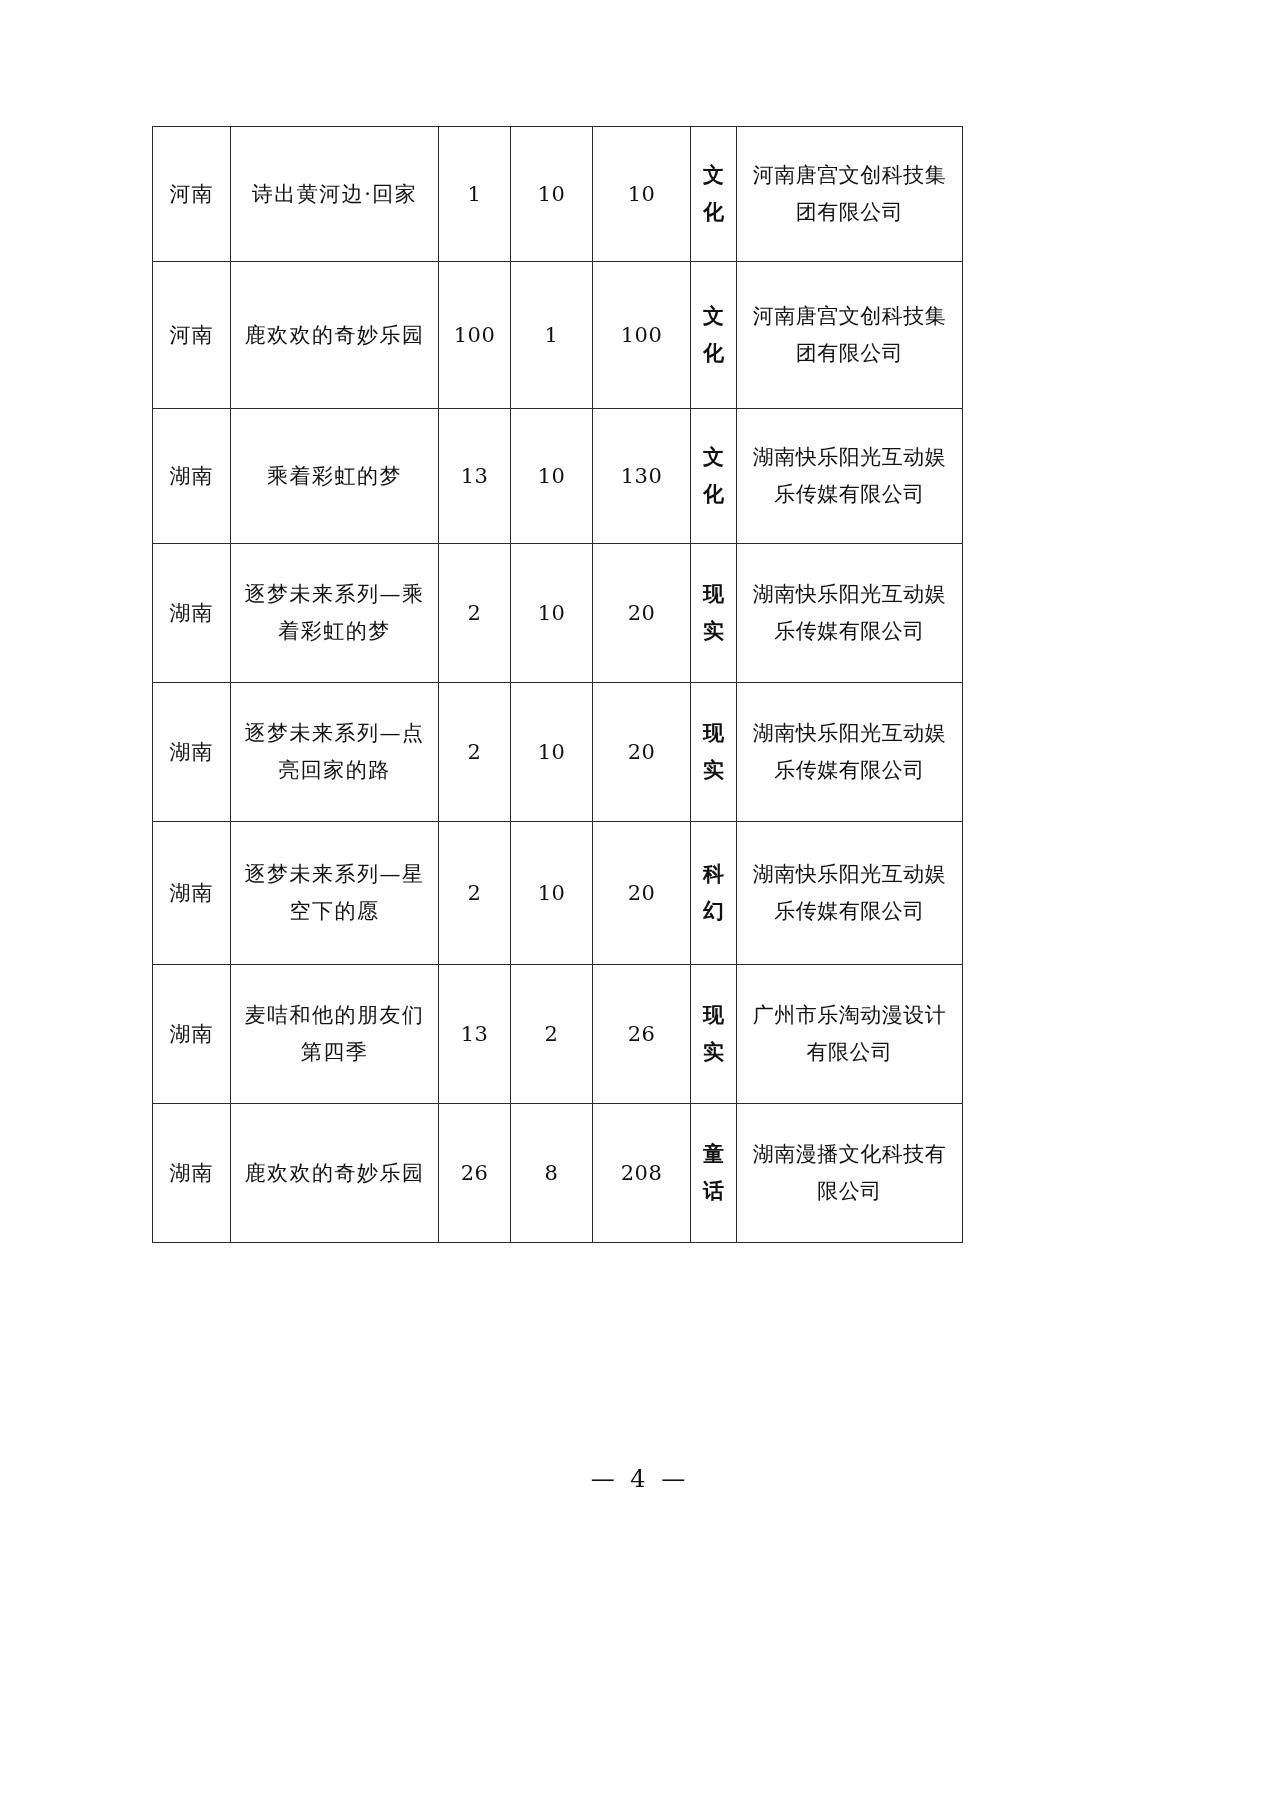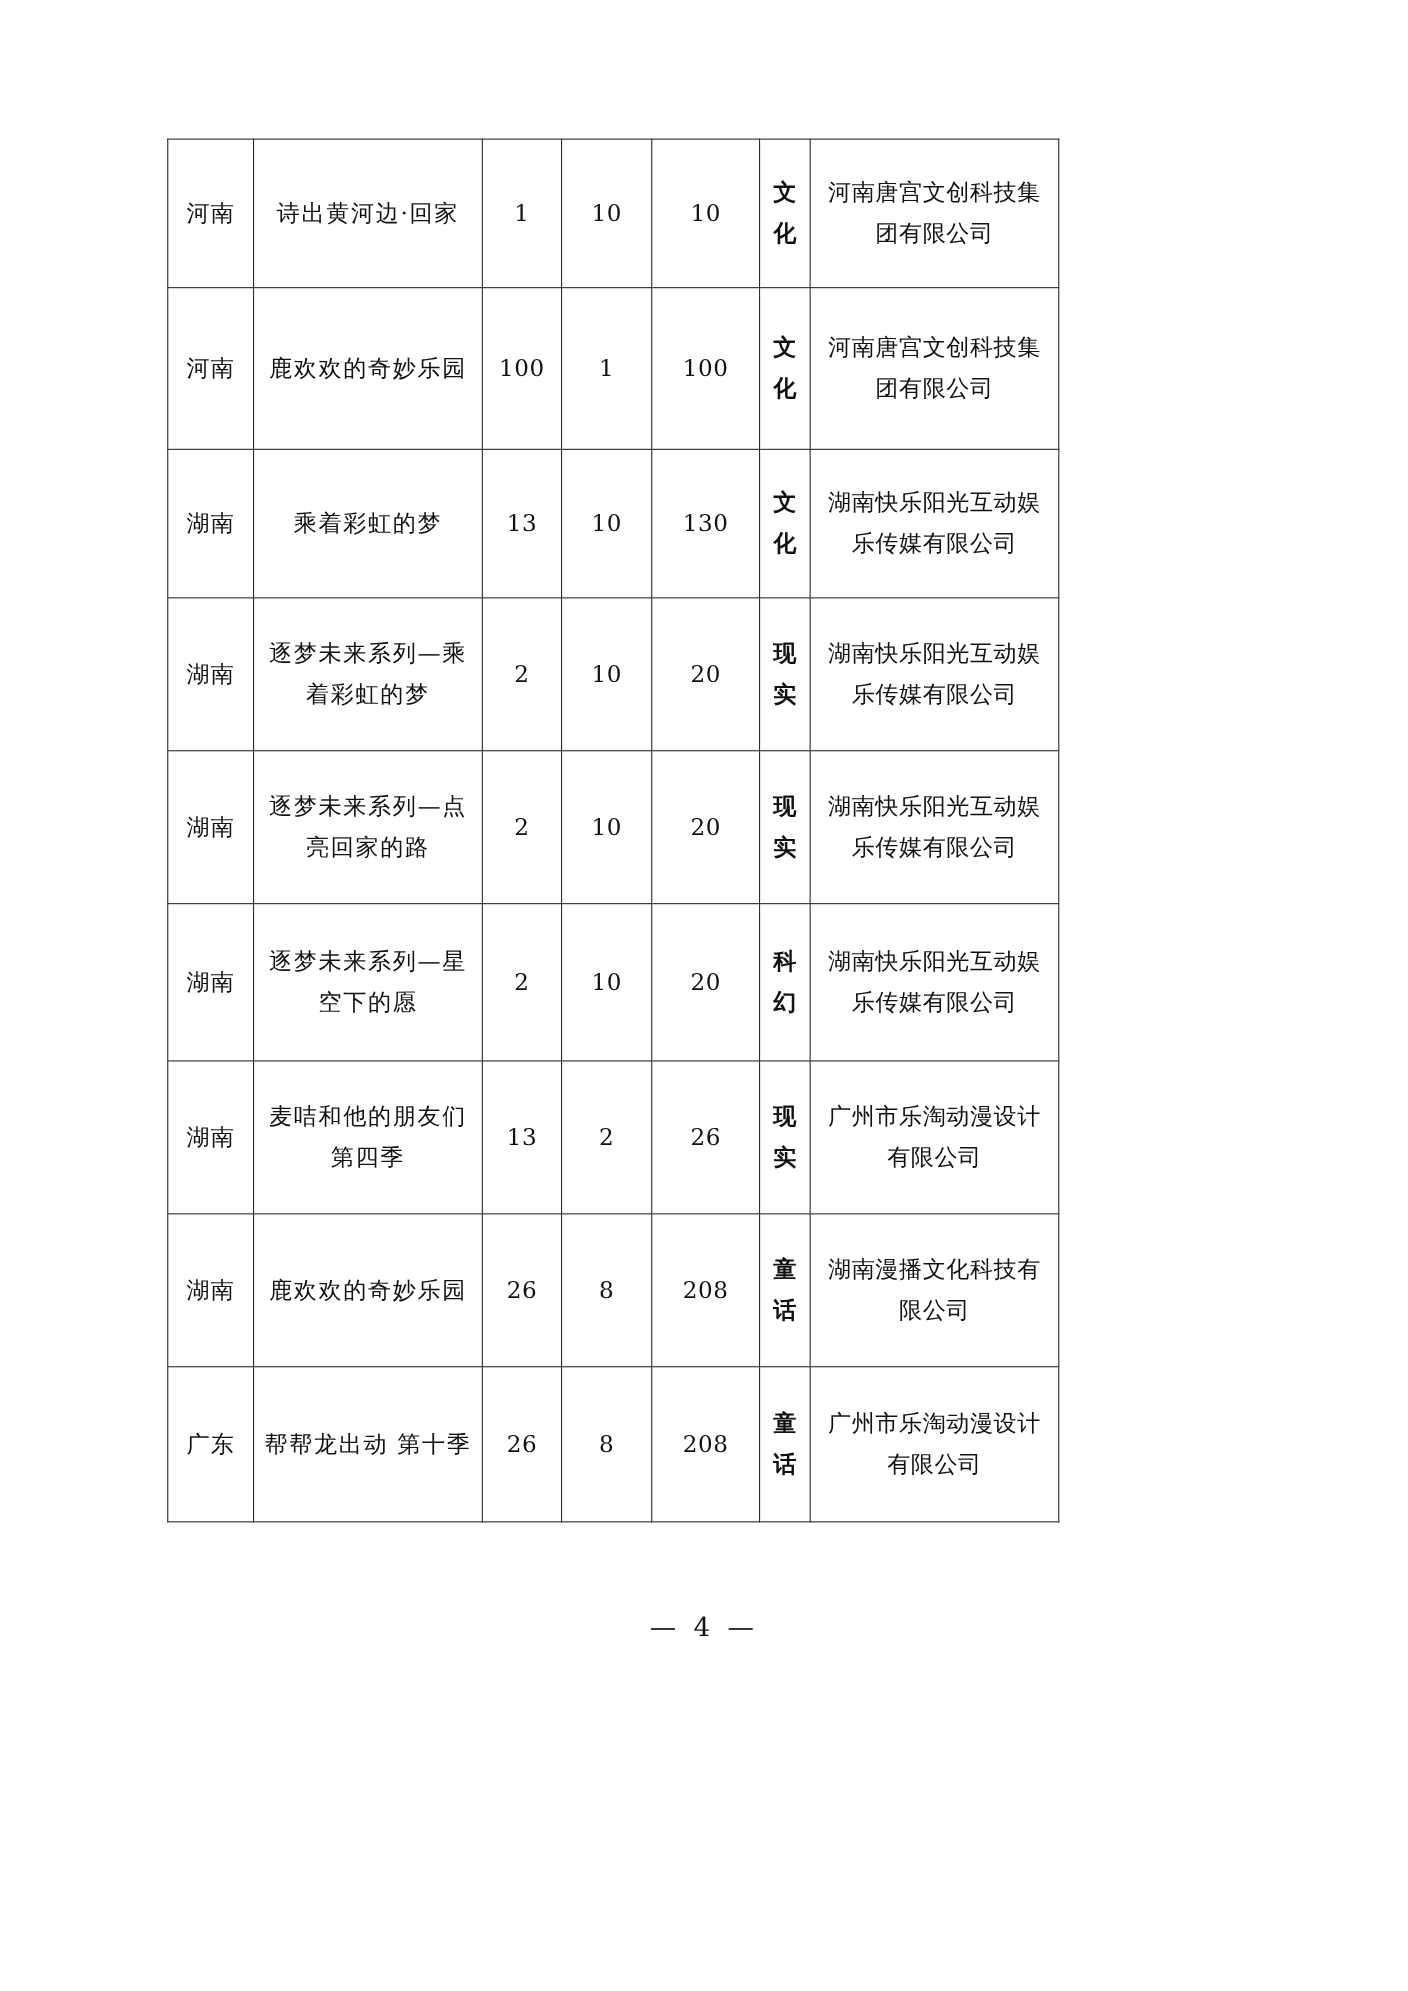--- a/index.html
+++ b/index.html
@@ -212,29 +212,20 @@
         <tr class="r7">
           <td class="province">湖南</td>
           <td class="title">鹿欢欢的奇妙乐园</td>
           <td class="num">26</td>
           <td class="num">8</td>
           <td class="num">208</td>
           <td class="genre">童话</td>
           <td class="company">湖南漫播文化科技有限公司</td>
         </tr>
 
-        <tr class="r8">
-          <td class="province">广东</td>
-          <td class="title">帮帮龙出动 第十季</td>
-          <td class="num">26</td>
-          <td class="num">8</td>
-          <td class="num">208</td>
-          <td class="genre">童话</td>
-          <td class="company">广州市乐淘动漫设计有限公司</td>
-        </tr>
 
       </tbody>
     </table>
   </div>
 
   <div class="page-footer">— 4 —</div>
 
 </div>
 
 </body></html>

